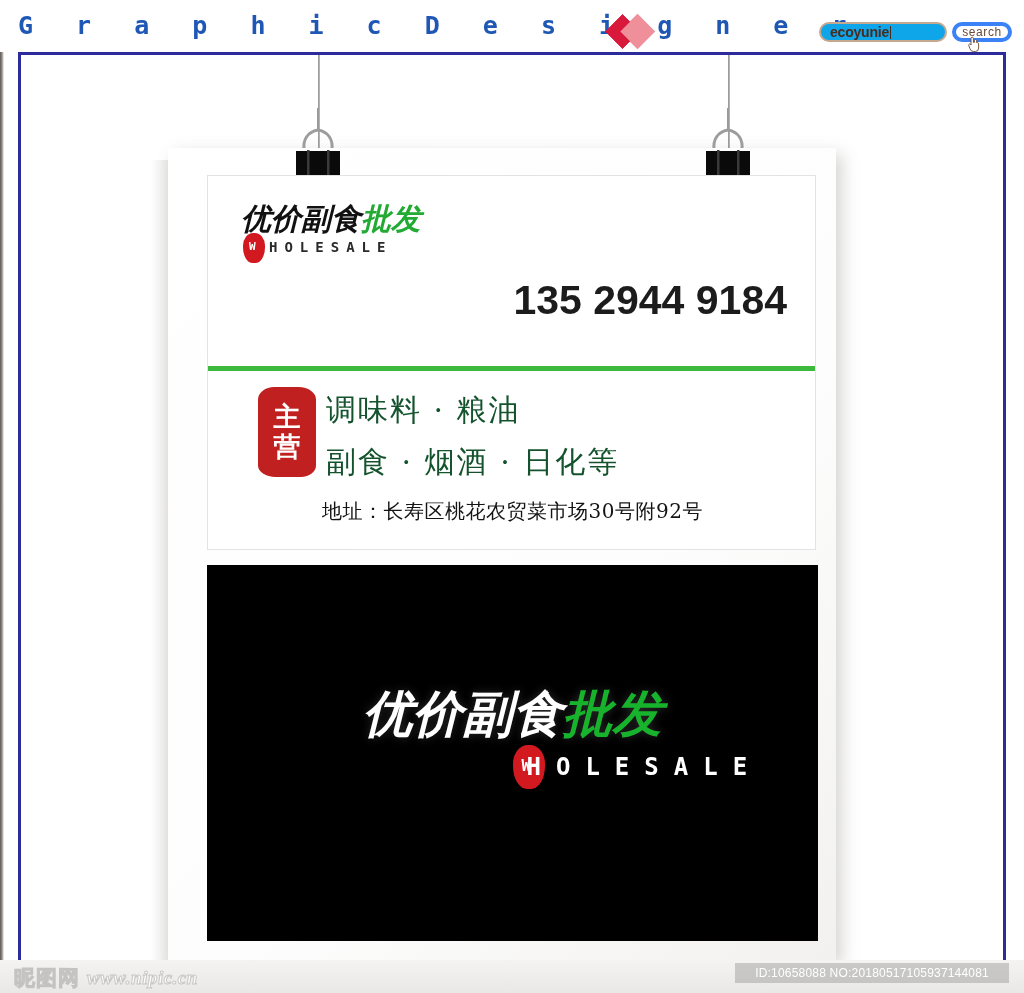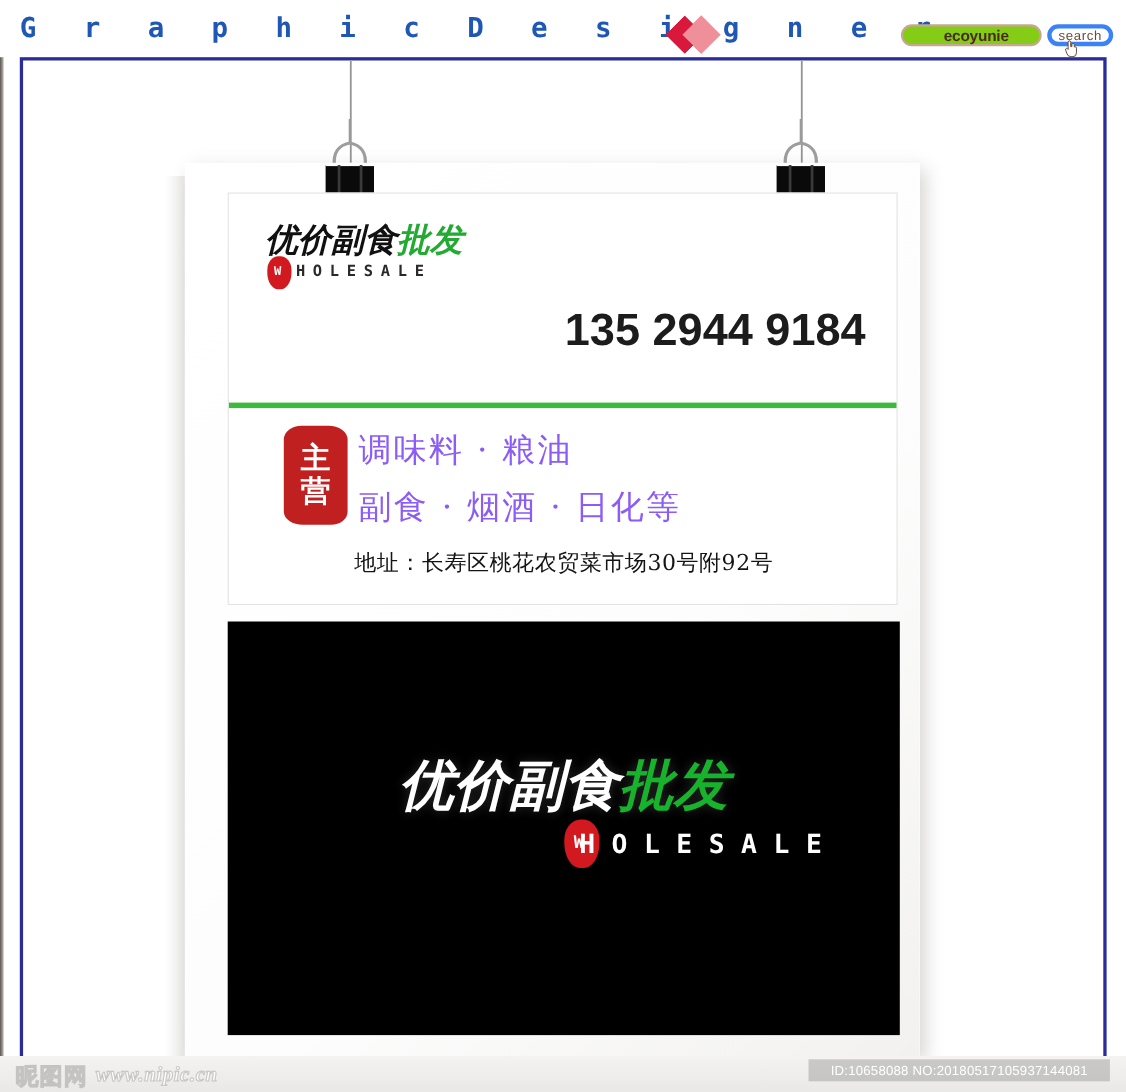--- a/index.html
+++ b/index.html
@@ -64,22 +64,22 @@
     letter-spacing: 0px;
     white-space: nowrap;
   }
 
   
   .search-field {
     position: absolute; left: 819px; top: 22px;
     width: 128px; height: 20px;
     border: 2px solid #c6a88e;
     border-radius: 11px;
-    background: #84cc16;
-    display: flex; align-items: center; flex-direction: column;
+    background: #0ea5e9;
+    display: flex; align-items: center;
   }
   .search-field .sval {
     font-size: 14px; font-weight: 700;
     color: #4a2a1c;
     padding-left: 9px;
     letter-spacing: -0.2px;
     white-space: nowrap;
   }
   .search-field .caret {
     width: 1px; height: 13px;
@@ -216,21 +216,21 @@
     display: flex; flex-direction: column;
     align-items: center; justify-content: center;
     font-family: "DejaVu Serif", serif;
     font-size: 27px; font-weight: 700;
     line-height: 1.12;
   }
   .biz-lines {
     position: absolute; left: 118px; top: 208px;
     font-family: "DejaVu Serif", serif;
     font-size: 30px;
-    color: #8b5cf6;
+    color: #14532d;
     line-height: 1.72;
     letter-spacing: 2px;
     white-space: nowrap;
   }
   .addr {
     position: absolute; left: 0; top: 322px;
     width: 609px;
     text-align: center;
     font-family: "DejaVu Serif", serif;
     font-size: 20px;

